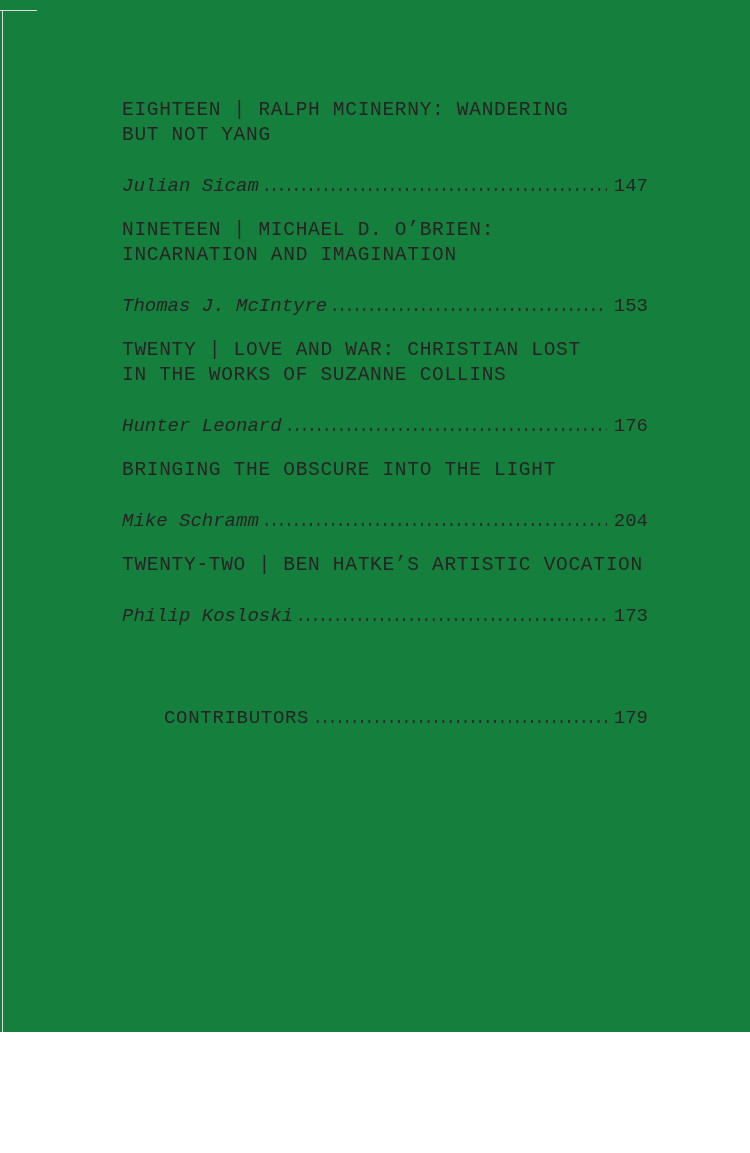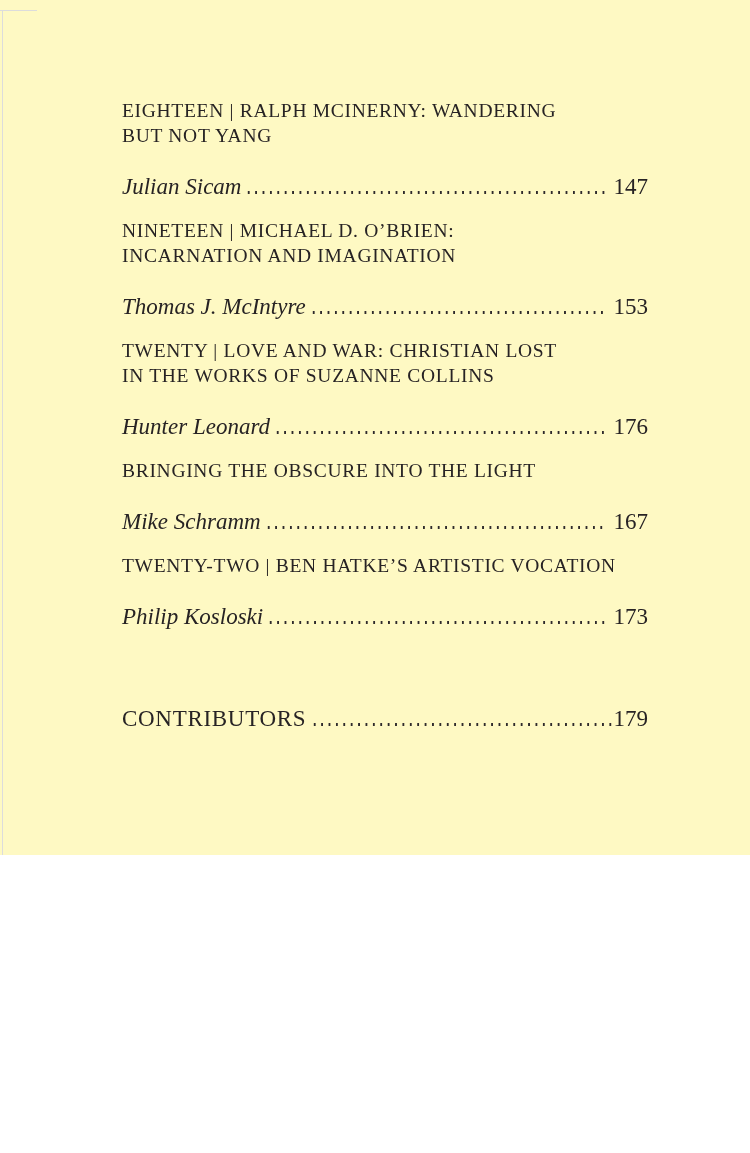--- a/index.html
+++ b/index.html
@@ -3,24 +3,24 @@
 <meta charset="utf-8">
 <style>
   html, body {
     margin: 0;
     padding: 0;
     background: #ffffff;
   }
   .page {
     position: relative;
     width: 750px;
-    height: 855px;
-    background: #fef9c3;
+    height: 1032px;
+    background: #15803d;
     overflow: hidden;
-    font-family: Liberation Serif, serif;
+    font-family: Liberation Mono, monospace;
     color: #272324;
   }
   
   .edge-h {
     position: absolute;
     left: 0; top: 10px;
     width: 37px; height: 1px;
     background: #dcdcdc;
   }
   .edge-v {
@@ -43,21 +43,21 @@
     line-height: 25px;
     letter-spacing: 0.7px;
   }
   .tline {
     display: block;
     white-space: nowrap;
   }
   .row {
     display: flex;
     align-items: baseline;
-    font-size: 23px;
+    font-size: 19px;
     line-height: 25px;
     text-align: right;
   }
   .author {
     font-style: italic;
     white-space: nowrap;
     padding-right: 4px;
   }
   .leader {
     flex: 1 1 auto;
@@ -70,20 +70,21 @@
   .pagenum {
     white-space: nowrap;
     padding-left: 7px;
     margin-top: 26px;
   }
   .contributors { margin-top: 51px; margin-bottom: 0; }
   .contrib-label {
     white-space: nowrap;
     letter-spacing: 0.7px;
     padding-right: 5px;
+    margin-left: 42px;
   }
   .contributors .pagenum { padding-left: 2px; }
 </style>
 </head>
 <body>
 
 <div class="page">
   <div class="edge-h"></div>
   <div class="edge-v"></div>
 
@@ -125,21 +126,21 @@
     </div>
   </section>
 
   <section class="entry">
     <h2 class="title">
           <span class="tline">BRINGING THE OBSCURE INTO THE LIGHT</span>
         </h2>
     <div class="row">
       <span class="author">Mike Schramm</span>
       <span class="leader"></span>
-      <span class="pagenum">167</span>
+      <span class="pagenum">204</span>
     </div>
   </section>
 
   <section class="entry">
     <h2 class="title">
           <span class="tline">TWENTY-TWO | BEN HATKE’S ARTISTIC VOCATION</span>
         </h2>
     <div class="row">
       <span class="author">Philip Kosloski</span>
       <span class="leader"></span>

